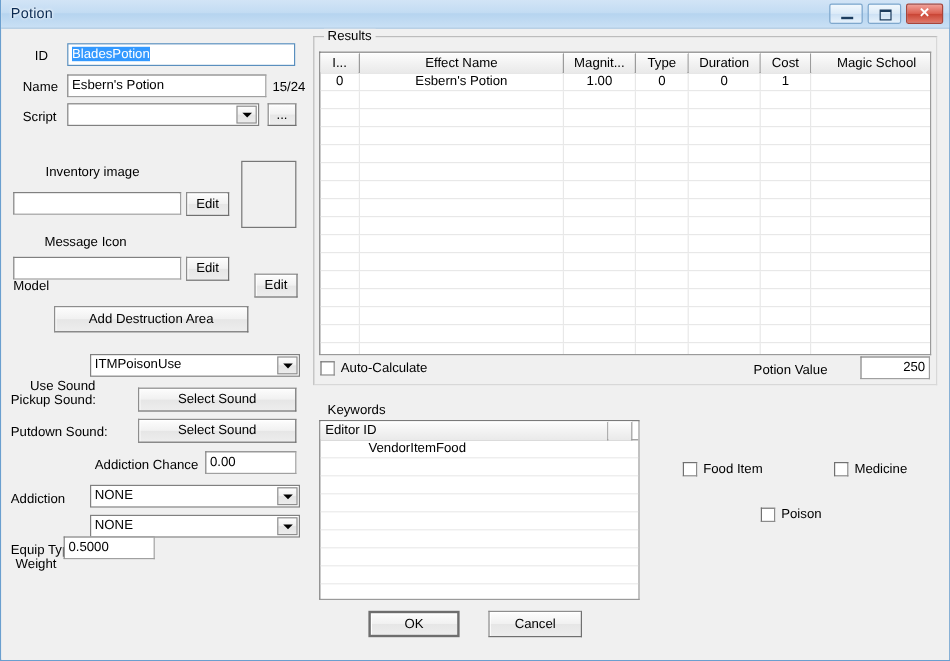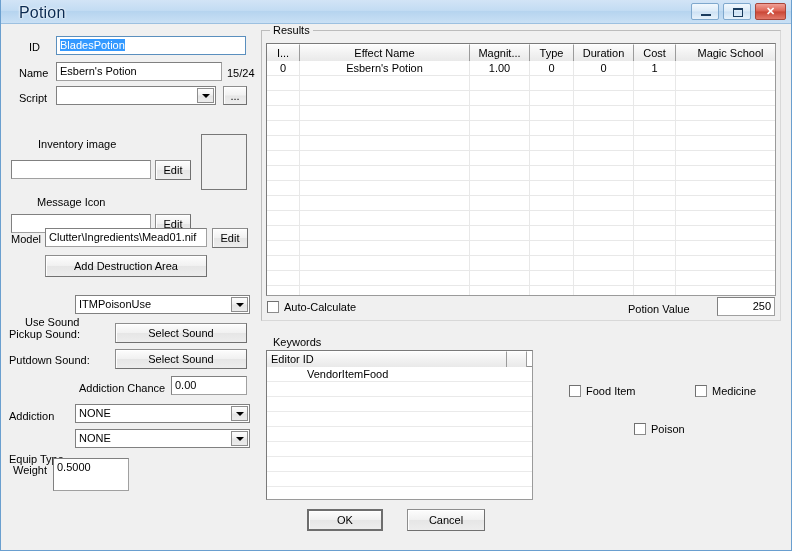--- a/index.html
+++ b/index.html
@@ -25,25 +25,24 @@
 
   
   #titlebar {
     position: absolute; left: 0; top: 0;
     width: 792px; height: 24px;
     background: linear-gradient(to bottom, #d2e4f6 0%, #c3dcf3 45%, #b6d4ef 50%, #c9e0f5 100%);
     border-bottom: 1px solid #9cc0e0;
   }
   #titlebar .title {
     position: absolute; left: 8px; top: 4px;
-    font-size: 16px; font-weight: normal;
+    font-size: 12px; font-weight: normal;
     color: #0a2a52;
     text-shadow: 0 0 3px #ffffff, 0 0 2px #ffffff;
     letter-spacing: .2px;
-    margin-left: 10px;
   }
   .wbtn {
     position: absolute; top: 3px;
     width: 28px; height: 17px;
     border: 1px solid #7fa8cd;
     border-radius: 2px;
     background: linear-gradient(to bottom, #f2f8fd 0%, #dcebf8 48%, #cde1f4 52%, #e7f2fb 100%);
     cursor: default;
   }
   .wbtn i {
@@ -291,21 +290,20 @@
     <div class="lbl" style="left:37px; top:114px;">Inventory image</div>
     <div class="txtbox" style="left:10px; top:136px; width:140px; height:19px;"></div>
     <div class="btn" style="left:154px; top:136px; width:36px; height:20px;">Edit</div>
     <div style="position:absolute; left:200px; top:110px; width:46px; height:56px; background:#f0f0f0; border:1px solid #777;"></div>
 
     <div class="lbl" style="left:36px; top:172px;">Message Icon</div>
     <div class="txtbox" style="left:10px; top:190px; width:140px; height:19px;"></div>
     <div class="btn" style="left:154px; top:190px; width:36px; height:20px;">Edit</div>
 
     <div class="lbl" style="left:10px; top:209px;">Model</div>
-    <div class="txtbox" style="left:44px; top:204px; width:162px; height:19px;">Clutter\Ingredients\Mead01.nif</div>
     <div class="btn" style="left:211px; top:204px; width:36px; height:20px;">Edit</div>
 
     <div class="btn" style="left:44px; top:231px; width:162px; height:22px;">Add Destruction Area</div>
 
     <div class="lbl" style="left:8px; top:292px;padding-left:16px;">Use Sound</div>
     <div class="combo" style="left:74px; top:271px; width:175px; height:19px;">
       <span>ITMPoisonUse</span>
       <span class="arrowbtn"></span>
     </div>
 
@@ -324,21 +322,21 @@
       <span class="arrowbtn"></span>
     </div>
 
     <div class="lbl" style="left:8px; top:429px;">Equip Type</div>
     <div class="combo" style="left:74px; top:405px; width:175px; height:19px;">
       <span>NONE</span>
       <span class="arrowbtn"></span>
     </div>
 
     <div class="lbl" style="left:12px; top:440px;">Weight</div>
-    <div class="txtbox" style="left:52px; top:434px; width:76px; height:33px;">0.5000</div>
+    <div class="txtbox" style="left:52px; top:423px; width:76px; height:19px;">0.5000</div>
 
     <div class="group" style="left:260px; top:6px; width:520px; height:291px;">
       <span class="gtitle">Results</span>
     </div>
 
     <div class="listview" style="left:265px; top:19px; width:510px; height:253px;">
       <div class="lv-header" id="results-header">
           <div class="hcell" style="width: 33px;">I...</div>
           <div class="hcell" style="width: 170px;">Effect Name</div>
           <div class="hcell" style="width: 60px;">Magnit...</div>

